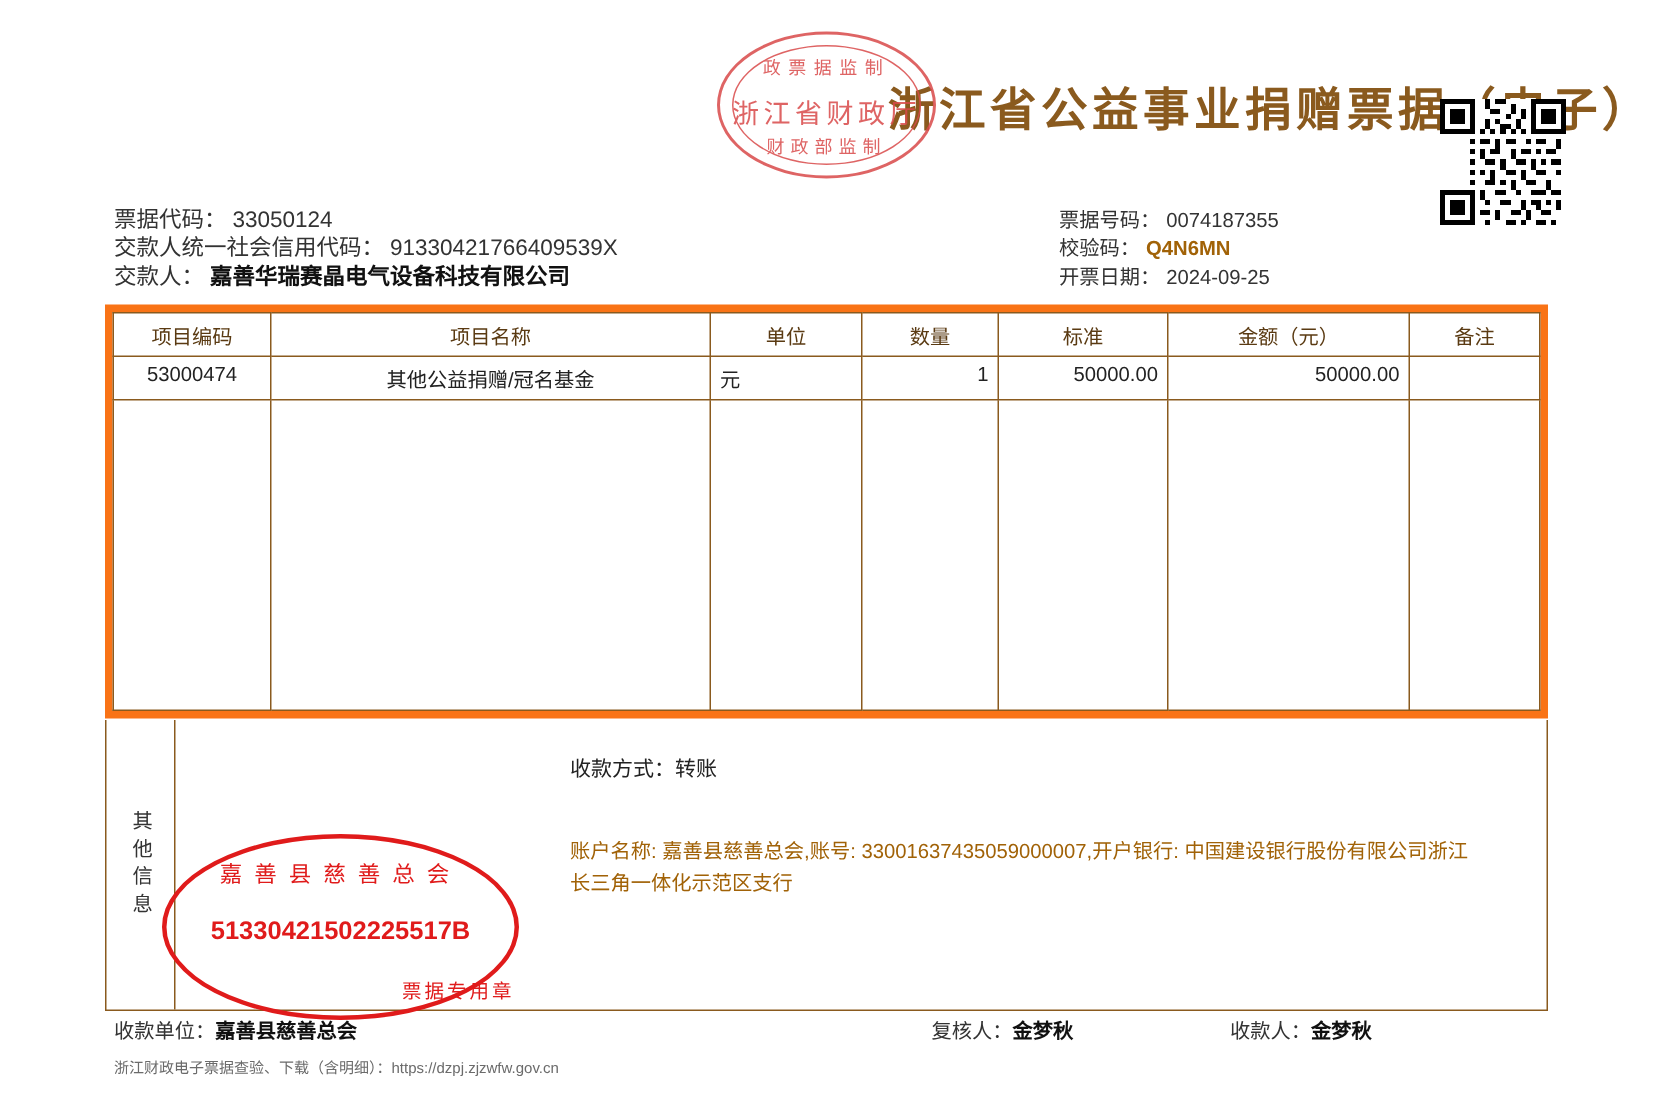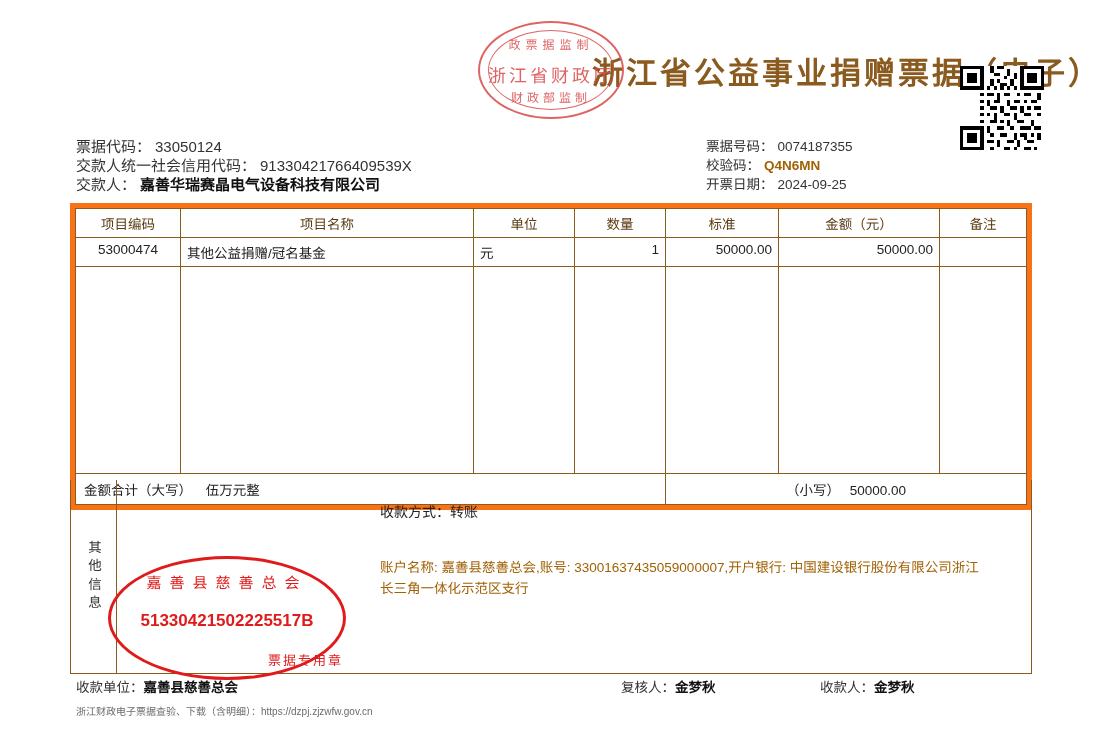--- a/index.html
+++ b/index.html
@@ -146,21 +146,21 @@
     font-weight: normal;
     text-align: center;
     color: #5a3a12;
   }
   .tbl td.body {
     height: 24px;
     vertical-align: top;
     padding-top: 4px;
   }
   .c-code   { width: 92px; text-align: center; }
-  .c-name   { width: 280px; text-align: left; }
+  .c-name   { width: 280px; text-align: center; }
   .c-unit   { width: 88px; text-align: left; }
   .c-qty    { width: 78px; text-align: right; }
   .c-std    { width: 100px; text-align: right; }
   .c-amt    { width: 148px; text-align: right; }
   .c-note   { width: auto; text-align: center; }
 
   .filler td { height: 206px; border-top: none; }
 
   
   .total-row td {
@@ -459,30 +459,20 @@
         </tr>
         <tr class="filler">
           <td></td>
           <td></td>
           <td></td>
           <td></td>
           <td></td>
           <td></td>
           <td></td>
         </tr>
-        <tr class="total-row">
-          <td class="total-left" colspan="4">
-            <span>金额合计（大写）</span>
-            <span style="margin-left:10px">伍万元整</span>
-          </td>
-          <td class="total-right" colspan="3">
-            <span style="margin-left:120px">（小写）</span>
-            <span style="margin-left:6px">50000.00</span>
-          </td>
-        </tr>
       </tbody>
     </table>
   </div>
 
   <div class="other">
     <div class="other-label">
       <span>其他信息</span>
     </div>
     <div class="other-body">
       <div class="pay-method">收款方式：转账</div>

